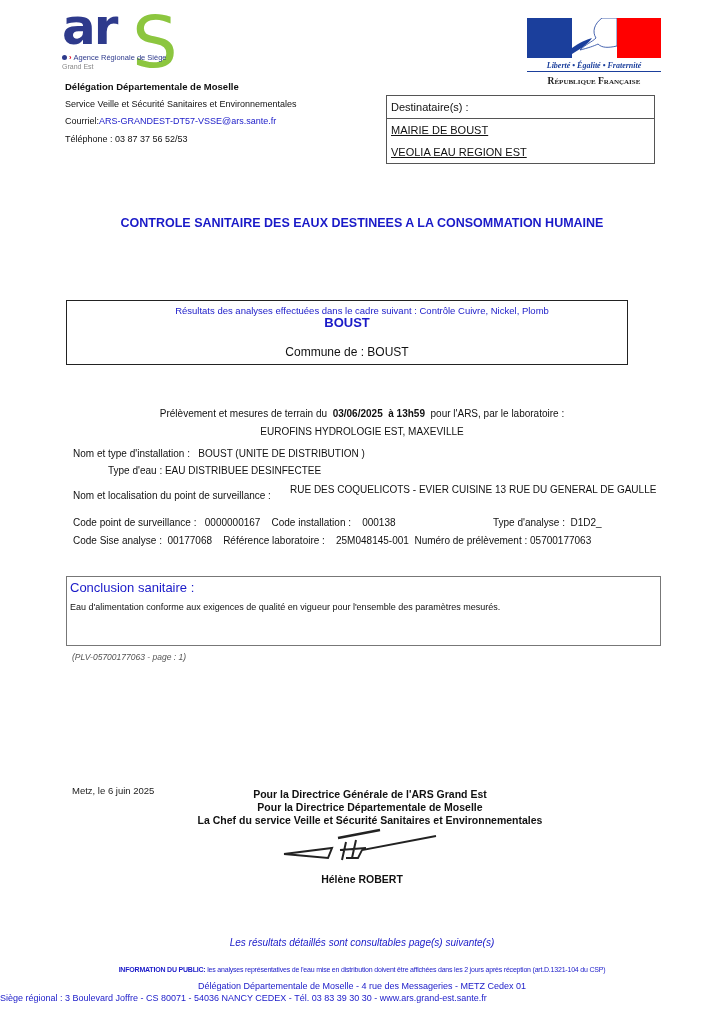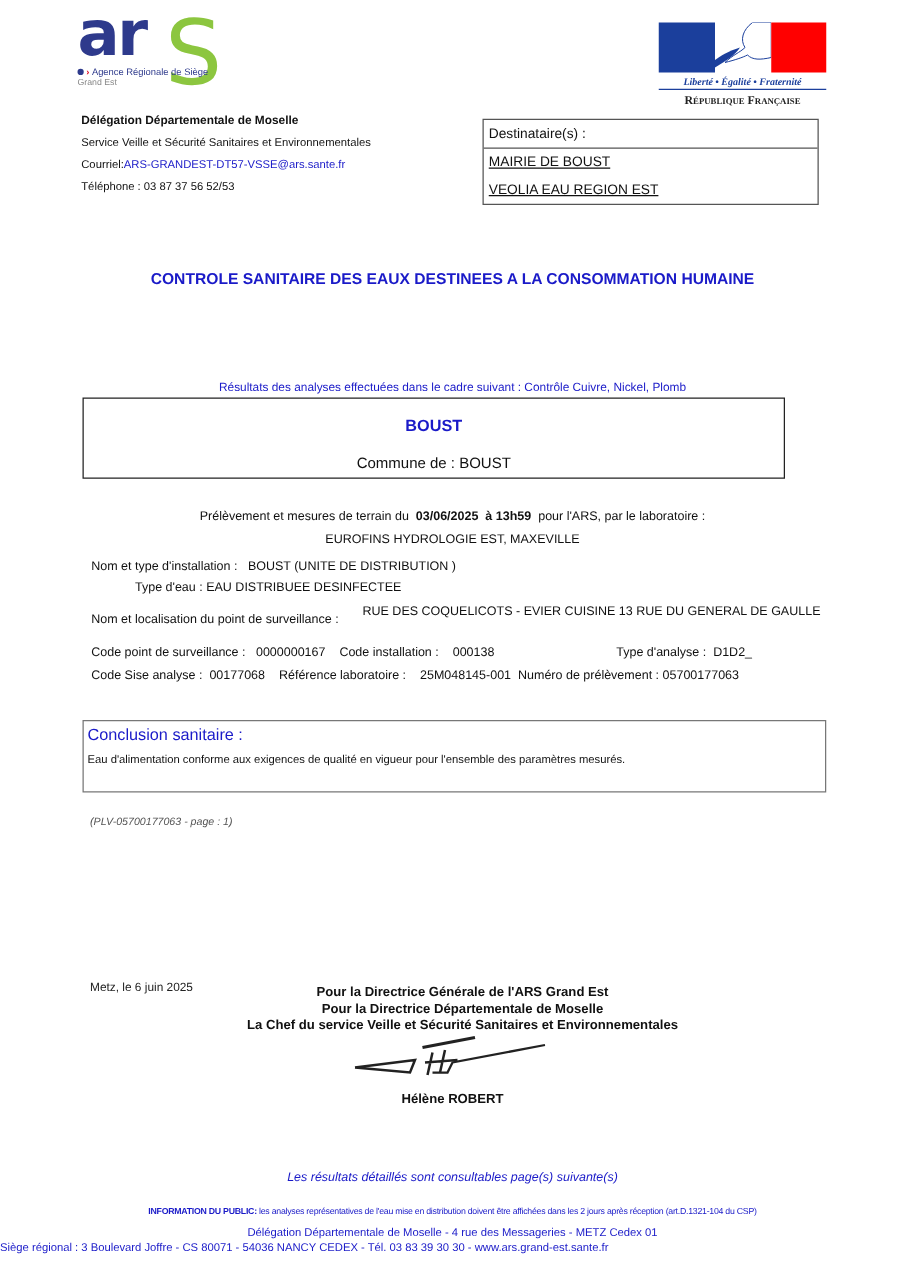--- a/index.html
+++ b/index.html
@@ -19,53 +19,53 @@
     
     #marianne { left: 527px; top: 18px; width: 134px; height: 72px; }
     #marianne .flag { position: absolute; left: 0; top: 0; width: 134px; height: 40px; display: flex; }
     #marianne .flag .b { flex: 1; background: #1b3f9c; }
     #marianne .flag .w { flex: 1; background: #ffffff; }
     #marianne .flag .r { flex: 1; background: #ff0000; }
     #marianne .devise { position: absolute; left: 0; top: 43px; width: 134px; font-size: 8px; font-style: italic; font-weight: bold; font-family: "Liberation Serif", serif; color: #1b3f9c; text-align: center; white-space: nowrap; border-bottom: 1px solid #1b3f9c; padding-bottom: 1px; }
     #marianne .rep { position: absolute; left: 0; top: 58px; width: 134px; font-size: 9.5px; font-weight: bold; font-family: "Liberation Serif", serif; color: #222; text-align: center; white-space: nowrap; font-variant: small-caps; }
 
     
-    #sender { left: 65px; top: 88px; font-size: 9px; line-height: 17.5px; }
+    #sender { left: 65px; top: 78px; font-size: 9px; line-height: 17.5px; }
     #sender .l1 { font-weight: bold; font-size: 9.5px; }
     #sender .email { color: #1a1ac8; }
 
     
     #recipients { left: 386px; top: 95px; width: 269px; border: 1px solid #555; font-size: 11px; }
     #recipients .hdr { padding: 5px 4px 3px; border-bottom: 1px solid #555; height: 23px; }
     #recipients .row { padding: 3px 4px; height: 22px; line-height: 16px; text-decoration: underline; }
 
     
     #main-title { left: 0; width: 724px; top: 216px; text-align: center; font-size: 12.5px; font-weight: bold; color: #1a1ac8; }
     #context { left: 0; width: 724px; top: 305px; text-align: center; font-size: 9.5px; color: #1a1ac8; }
 
     
-    #boust-box { left: 66px; top: 318px; width: 562px; height: 65px; border: 1.5px solid #222; }
+    #boust-box { left: 66px; top: 300px; width: 562px; height: 65px; border: 1.5px solid #222; }
     #boust-box .name { position: absolute; left: 0; width: 100%; top: 14px; text-align: center; font-size: 13px; font-weight: bold; color: #1a1ac8; }
     #boust-box .commune { position: absolute; left: 0; width: 100%; top: 44px; text-align: center; font-size: 12px; color: #111; }
 
     
     #sampling { left: 0; width: 724px; top: 405px; text-align: center; font-size: 10px; line-height: 18px; }
     #sampling b { font-weight: bold; }
 
     
     .det { font-size: 10px; white-space: nowrap; }
     #installation { left: 73px; top: 448px; }
     #water-type { left: 73px; top: 465px; margin-left: 35px; }
     #surveil-label { left: 73px; top: 490px; }
     #surveil-value { left: 290px; top: 484px; width: 370px; white-space: normal; line-height: 11px; font-size: 10px; }
     #codes1 { left: 73px; top: 517px; width: 590px; }
     #codes2 { left: 73px; top: 535px; width: 590px; }
 
     
-    #conclusion { left: 66px; top: 576px; width: 595px; height: 58px; border: 1px solid #777; }
+    #conclusion { left: 66px; top: 576px; width: 595px; height: 70px; border: 1px solid #777; }
     #conclusion .ttl { position: absolute; left: 3px; top: 3px; font-size: 13px; color: #1a1ac8; }
     #conclusion .txt { position: absolute; left: 3px; top: 25px; font-size: 9px; color: #111; white-space: nowrap; }
 
     #page-ref { left: 72px; top: 652px; font-size: 8.5px; font-style: italic; color: #555; }
 
     
     #sign-place { left: 72px; top: 785px; font-size: 9.5px; color: #222; }
     #sign-block { left: 140px; width: 460px; top: 788px; text-align: center; font-size: 10.5px; font-weight: bold; line-height: 13px; }
     #signature { left: 280px; top: 828px; width: 160px; height: 36px; }
     #signer { left: 0; width: 724px; top: 873px; text-align: center; font-size: 10.5px; font-weight: bold; }

